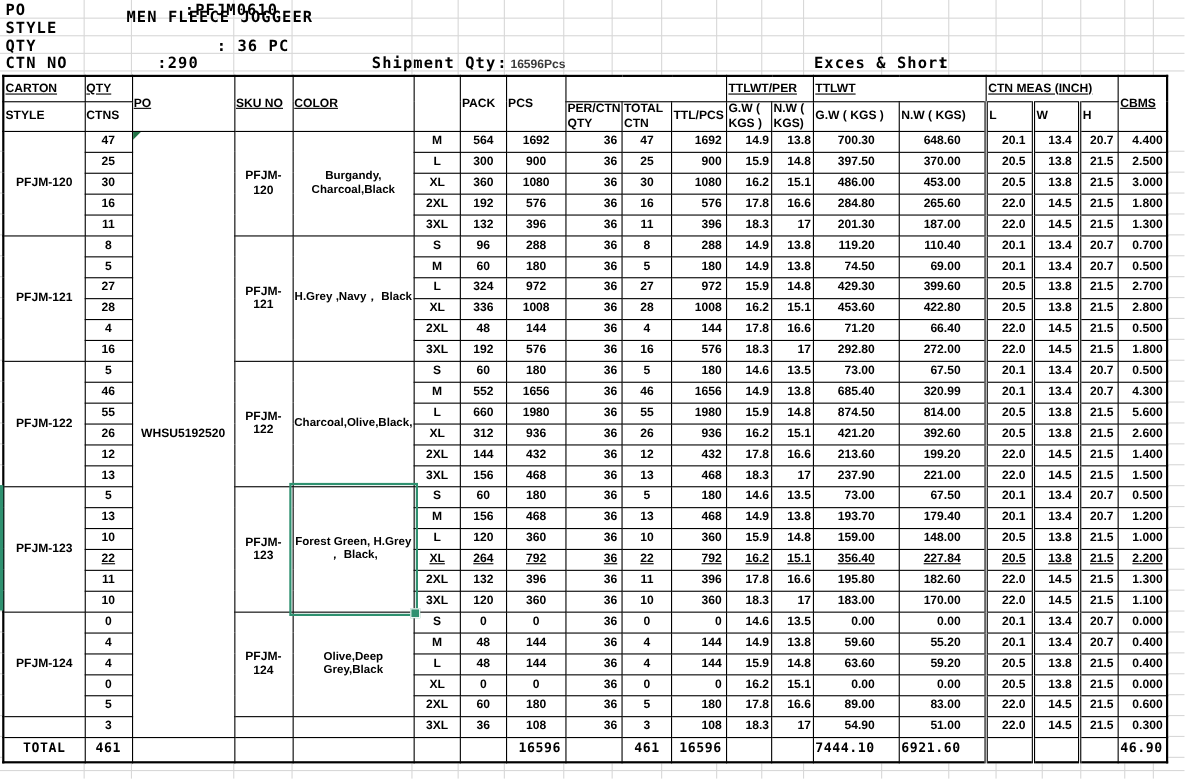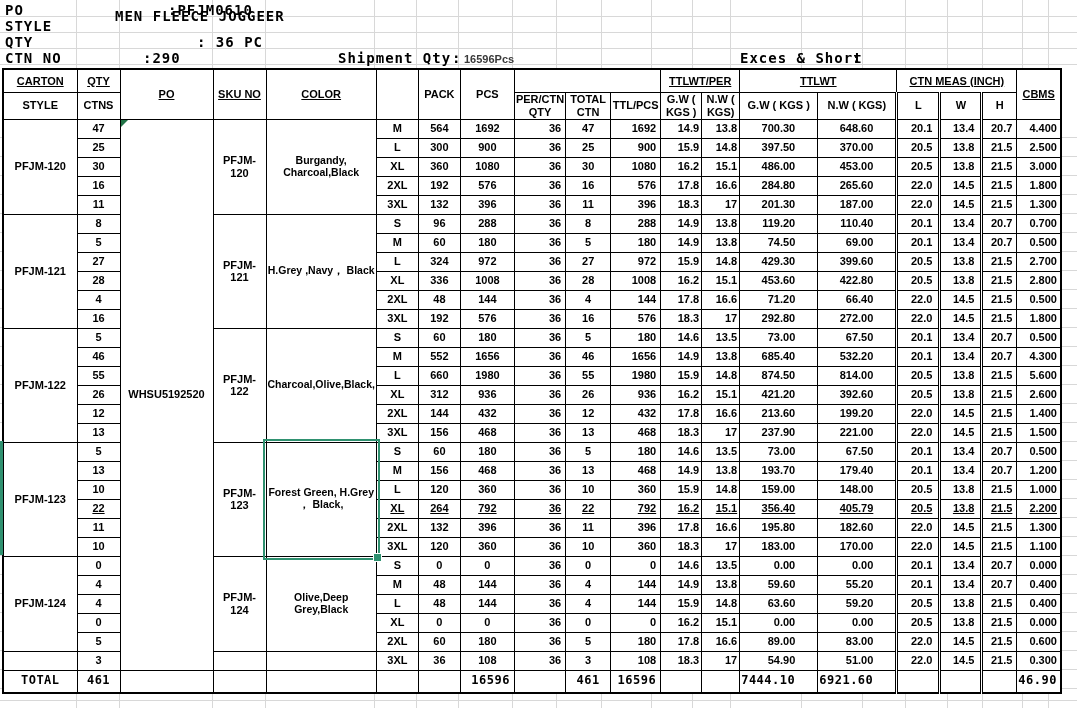--- a/index.html
+++ b/index.html
@@ -11,21 +11,21 @@
   .gl-h{left:0;width:1077px;height:1px;}
   
   .top{position:absolute;z-index:2;font-family:"DejaVu Sans Mono",monospace;font-weight:bold;
     font-size:14px;letter-spacing:1px;color:#000;white-space:pre;}
   .top.small{font-family:"Liberation Sans",sans-serif;font-size:11px;letter-spacing:0;color:#3a3a3a;}
   
   table{position:absolute;left:2px;top:68px;border-collapse:collapse;table-layout:fixed;
     background:#fff;z-index:1;border:2px solid #000;}
   td,th{border:1px solid #000;font-size:11px;font-weight:bold;color:#000;padding:0 1px;
     overflow:hidden;line-height:1.12;}
-  th{text-align:center;vertical-align:middle;}
+  th{text-align:left;vertical-align:middle;}
   .u{text-decoration:underline;}
   .c{text-align:center;vertical-align:middle;}
   .r{text-align:right;vertical-align:middle;}
   .p2{padding-right:2px}.p3{padding-right:3px}.p4{padding-right:4px}.p6{padding-right:6px}.p10{padding-right:22px}
   .dbl{border-left:3px double #000;}
   .color-cell{font-size:10.5px;}
   .mono td{font-family:"DejaVu Sans Mono",monospace;font-size:12px;letter-spacing:.5px;height:21px;}
   
   .sel{position:absolute;left:263px;top:439px;width:113px;height:117px;border:2px solid #2f9170;
     z-index:3;pointer-events:none;}
@@ -328,21 +328,21 @@
           <td class="c">46</td>
           <td class="c">M</td>
           <td class="c">552</td>
           <td class="c">1656</td>
           <td class="r p4">36</td>
           <td class="c">46</td>
           <td class="r p4">1656</td>
           <td class="r p2">14.9</td>
           <td class="r p2">13.8</td>
           <td class="r p10">685.40</td>
-          <td class="r p10">532.20</td>
+          <td class="r p10">320.99</td>
           <td class="r p6 dbl">20.1</td>
           <td class="r p6 dbl">13.4</td>
           <td class="r p4 dbl">20.7</td>
           <td class="r p3">4.300</td>
         </tr>
         <tr style="height: 19px;">
           <td class="c">55</td>
           <td class="c">L</td>
           <td class="c">660</td>
           <td class="c">1980</td>
@@ -467,21 +467,21 @@
           <td class="c">22</td>
           <td class="c">XL</td>
           <td class="c">264</td>
           <td class="c">792</td>
           <td class="r p4">36</td>
           <td class="c">22</td>
           <td class="r p4">792</td>
           <td class="r p2">16.2</td>
           <td class="r p2">15.1</td>
           <td class="r p10">356.40</td>
-          <td class="r p10">405.79</td>
+          <td class="r p10">227.84</td>
           <td class="r p6 dbl">20.5</td>
           <td class="r p6 dbl">13.8</td>
           <td class="r p4 dbl">21.5</td>
           <td class="r p3">2.200</td>
         </tr>
         <tr style="height: 19px;">
           <td class="c">11</td>
           <td class="c">2XL</td>
           <td class="c">132</td>
           <td class="c">396</td>

